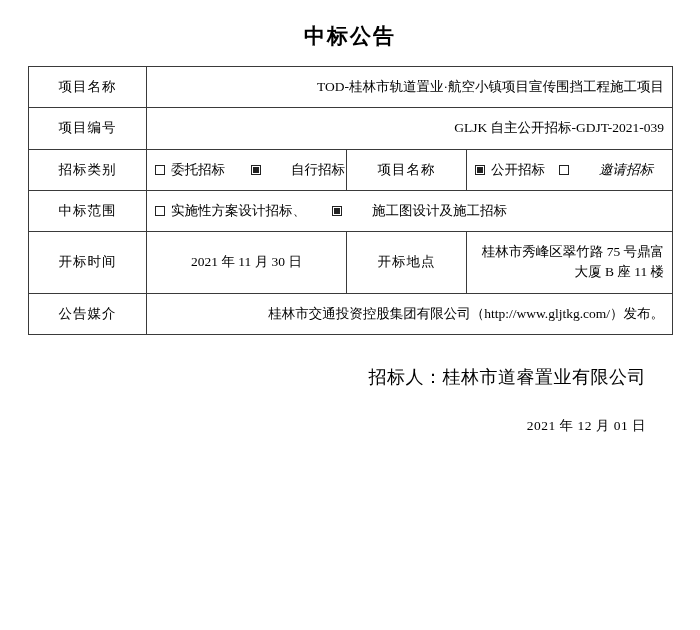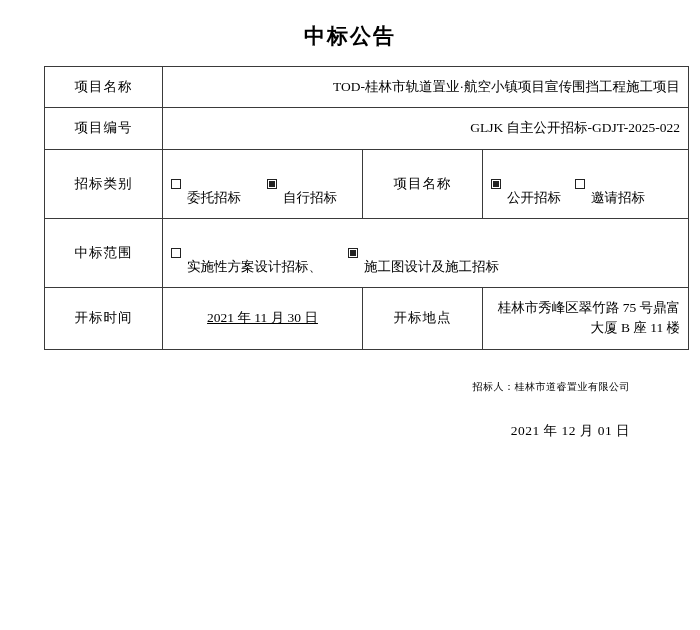--- a/index.html
+++ b/index.html
@@ -11,21 +11,21 @@
     height: 630px;
     background: #ffffff;
     font-family: "Liberation Serif", "DejaVu Serif", serif;
     color: #000000;
   }
   .page {
     position: relative;
     width: 700px;
     height: 526px;
     box-sizing: border-box;
-    padding: 0 44px;
+    padding: 0 28px;
   }
   .doc-title {
     text-align: center;
     font-size: 21px;
     font-weight: bold;
     letter-spacing: 2px;
     padding-top: 22px;
     padding-bottom: 16px;
   }
   table.main {
@@ -44,36 +44,37 @@
     text-align: center;
     width: 118px;
     letter-spacing: 1px;
   }
   td.val {
     text-align: right;
     padding-left: 12px;
   }
   td.val-center {
     text-align: center;
-    text-decoration: underline;
   }
   .cbrow {
     display: flex;
     align-items: center;
   }
   .cbitem {
     display: inline-flex;
     align-items: center;
     white-space: nowrap;
   }
   .cbitem + .cbitem {
     margin-left: 26px;
+    gap: 24px;
   }
   .cbitem.gap-sm + .cbitem {
     margin-left: 14px;
+    font-style: italic;
   }
   .box {
     display: inline-block;
     width: 10px;
     height: 10px;
     border: 1px solid #222;
     margin-right: 6px;
     position: relative;
     box-sizing: border-box;
     vertical-align: middle;
@@ -82,29 +83,28 @@
     content: "";
     position: absolute;
     left: 1px;
     top: 1px;
     width: 6px;
     height: 6px;
     background: #222;
   }
   .cb-text {
     vertical-align: middle;
-    margin-top: 28px;
   }
   .two-line {
     text-align: center;
     line-height: 1.55;
   }
   .signature {
     text-align: right;
-    font-size: 10px;
+    font-size: 18px;
     padding-top: 30px;
     padding-right: 26px;
     letter-spacing: 0.5px;
   }
   .sign-date {
     text-align: right;
     font-size: 13.5px;
     padding-top: 28px;
     padding-right: 26px;
     letter-spacing: 0.5px;
@@ -125,21 +125,21 @@
       <col style="width:206px">
     </colgroup>
     <tbody>
       <tr>
         <td class="label">项目名称</td>
         <td class="val" colspan="3">TOD-桂林市轨道置业·航空小镇项目宣传围挡工程施工项目</td>
       </tr>
 
       <tr>
         <td class="label">项目编号</td>
-        <td class="val" colspan="3">GLJK 自主公开招标-GDJT-2025-022</td>
+        <td class="val" colspan="3">GLJK 自主公开招标-GDJT-2021-039</td>
       </tr>
 
 
       <tr>
         <td class="label">招标类别</td>
         <td class="val">
           <div class="cbrow">
             <span class="cbitem">
               <span class="box"></span>
               <span class="cb-text">委托招标</span>
@@ -186,20 +186,24 @@
         <td class="val val-center">2021 年 11 月 30 日</td>
         <td class="label">开标地点</td>
         <td class="val two-line">
           <div>桂林市秀峰区翠竹路 75 号鼎富</div>
           <div>大厦 B 座 11 楼</div>
         </td>
       </tr>
 
 
 
+      <tr>
+        <td class="label">公告媒介</td>
+        <td class="val" colspan="3">桂林市交通投资控股集团有限公司（http://www.gljtkg.com/）发布。</td>
+      </tr>
 
     </tbody>
   </table>
 
   <div class="signature">招标人：桂林市道睿置业有限公司</div>
   <div class="sign-date">2021 年 12 月 01 日</div>
 
 </div>
 
 </body></html>

